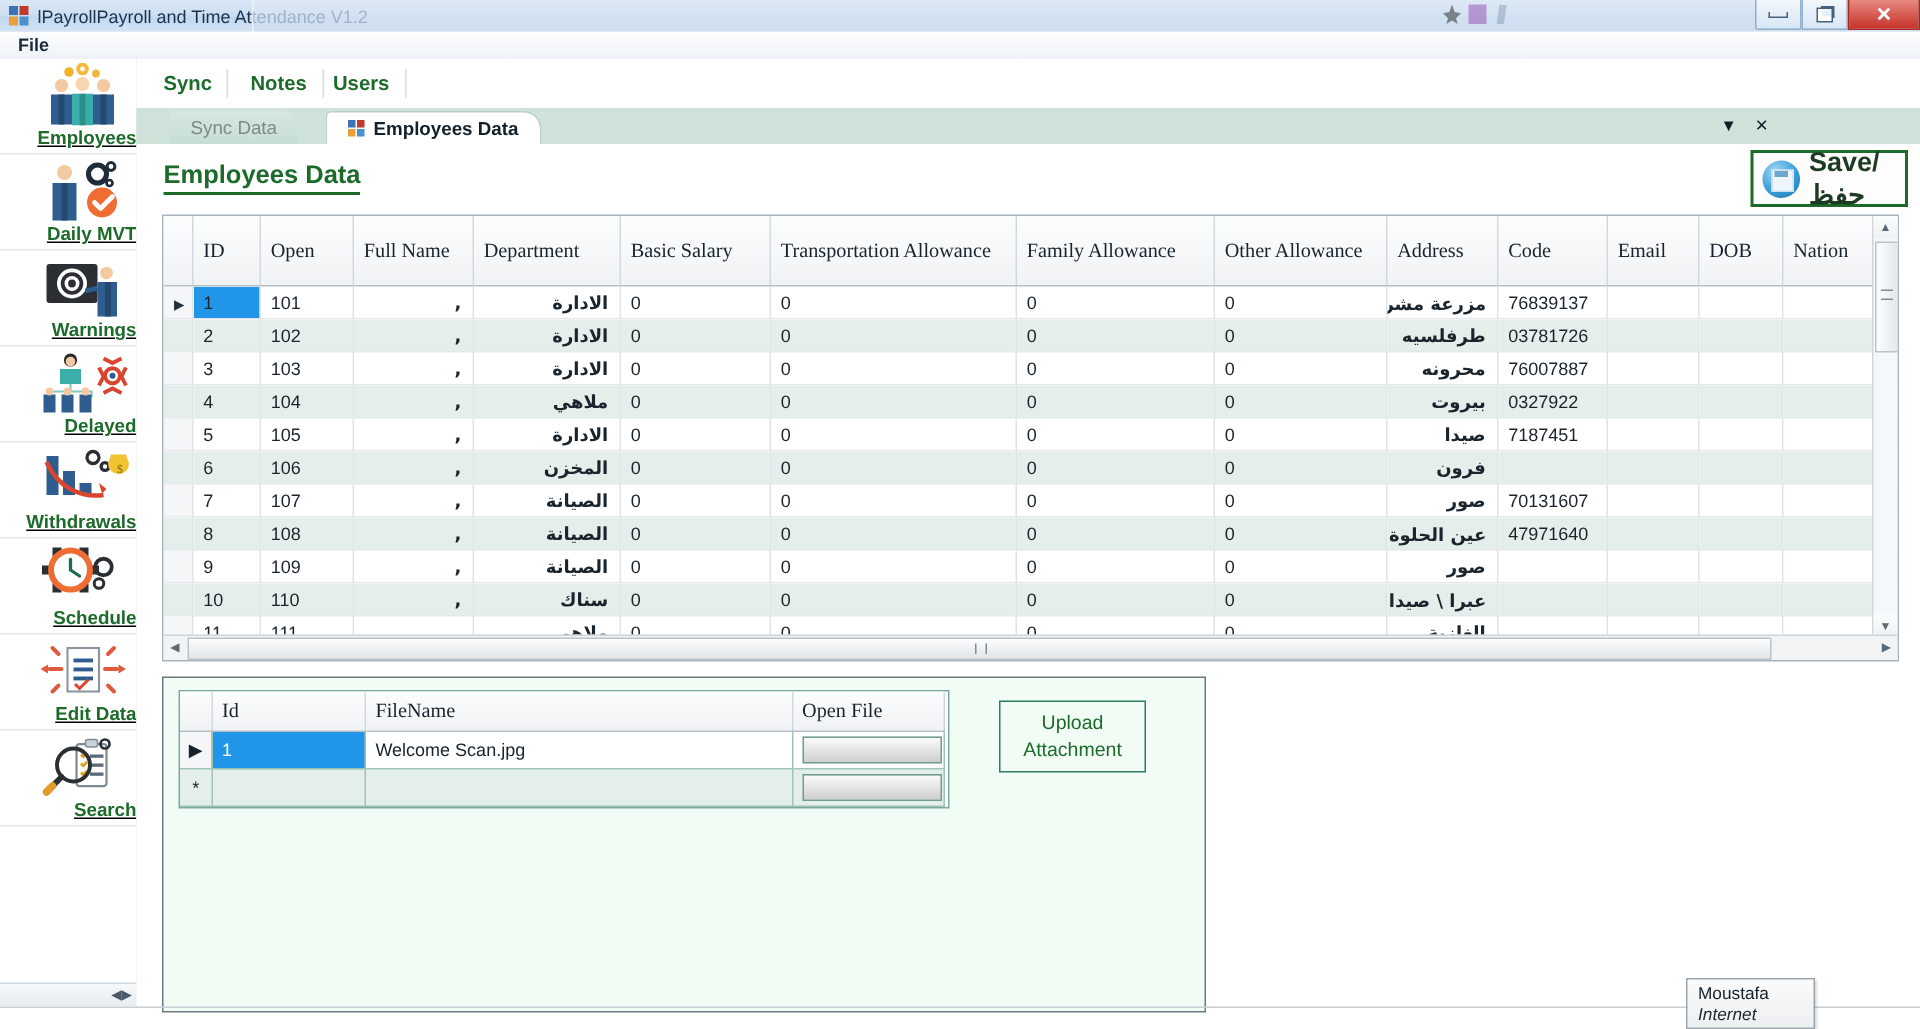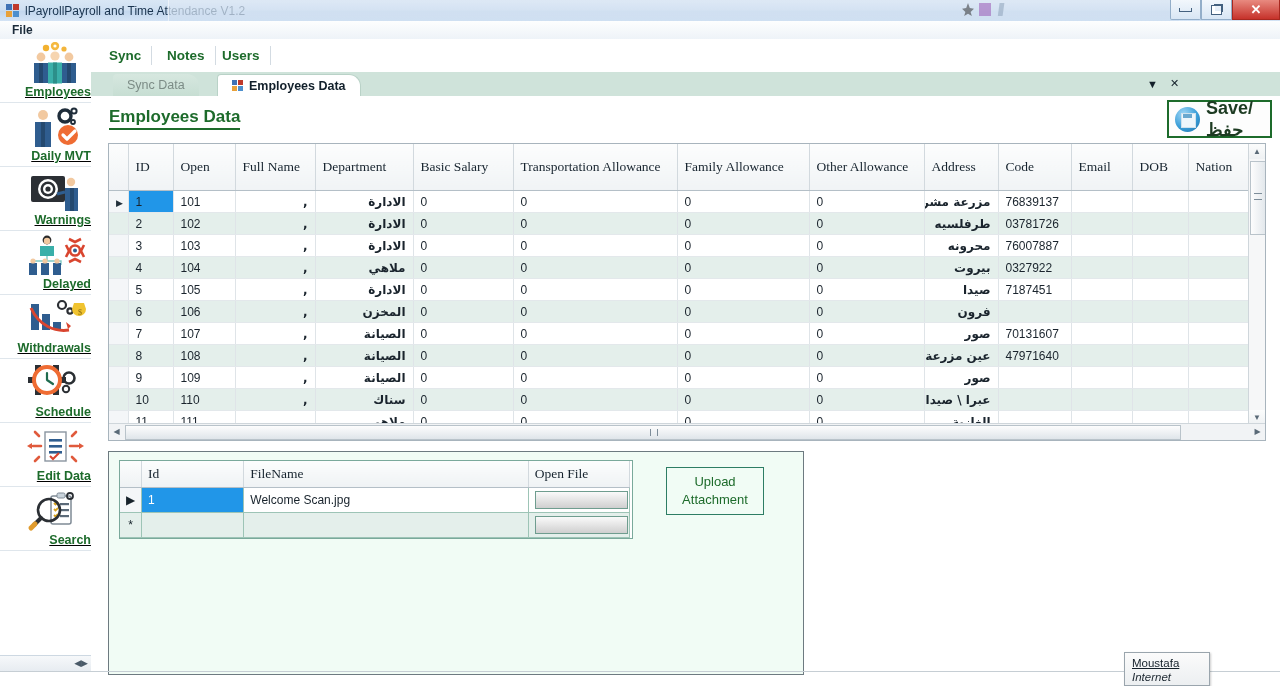--- a/index.html
+++ b/index.html
@@ -195,21 +195,21 @@
     border:1px solid #2d7d64;display:flex;align-items:center;justify-content:center;
     text-align:center;font-size:13px;color:#1d6b2b;line-height:1.35;cursor:pointer;
   }
 
   
   .nettip{
     position:absolute;left:1124px;top:652px;width:86px;height:34px;
     background:linear-gradient(to bottom,#fbfbfb,#eceff1);border:1px solid #9aa5ad;
     padding:3px 7px;box-sizing:border-box;box-shadow:1px 1px 2px rgba(0,0,0,.2);
   }
-  .nettip .l1{font-size:11.5px;color:#14202a;line-height:1.25;text-decoration:underline;}
+  .nettip .l1{font-size:11.5px;color:#14202a;line-height:1.25;}
   .nettip .l2{font-size:11.5px;color:#2a3views;color:#1c2730;font-style:italic;line-height:1.25;}
   .bottomrule{position:absolute;left:0;top:671px;width:1280px;height:1px;background:#c6ced4;}
 </style>
 </head>
 <body>
 
 <div class="app">
 
   <div class="titlebar">
     <div class="ghost-win"></div>
@@ -606,21 +606,21 @@
             <tr class="alt">
               <td class="rowhdr"></td>
               <td>8</td>
               <td>108</td>
               <td class="ar">,</td>
               <td class="ar">الصيانة</td>
               <td>0</td>
               <td>0</td>
               <td>0</td>
               <td>0</td>
-              <td class="ar">عين مزرعة</td>
+              <td class="ar">عين الحلوة</td>
               <td>47971640</td>
               <td></td>
               <td></td>
               <td class="ar">فلسطيني</td>
             </tr>
             <tr>
               <td class="rowhdr"></td>
               <td>9</td>
               <td>109</td>
               <td class="ar">,</td>

